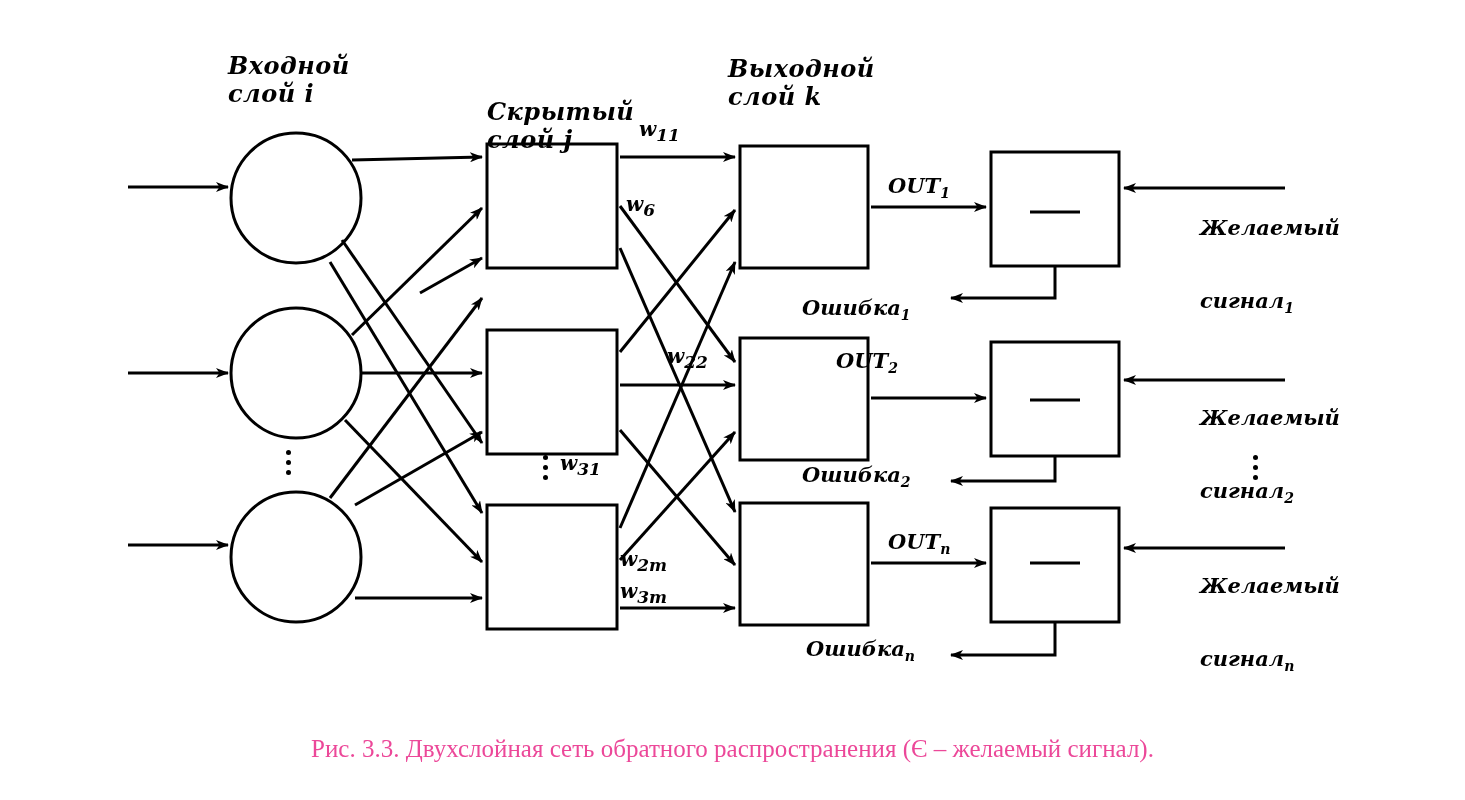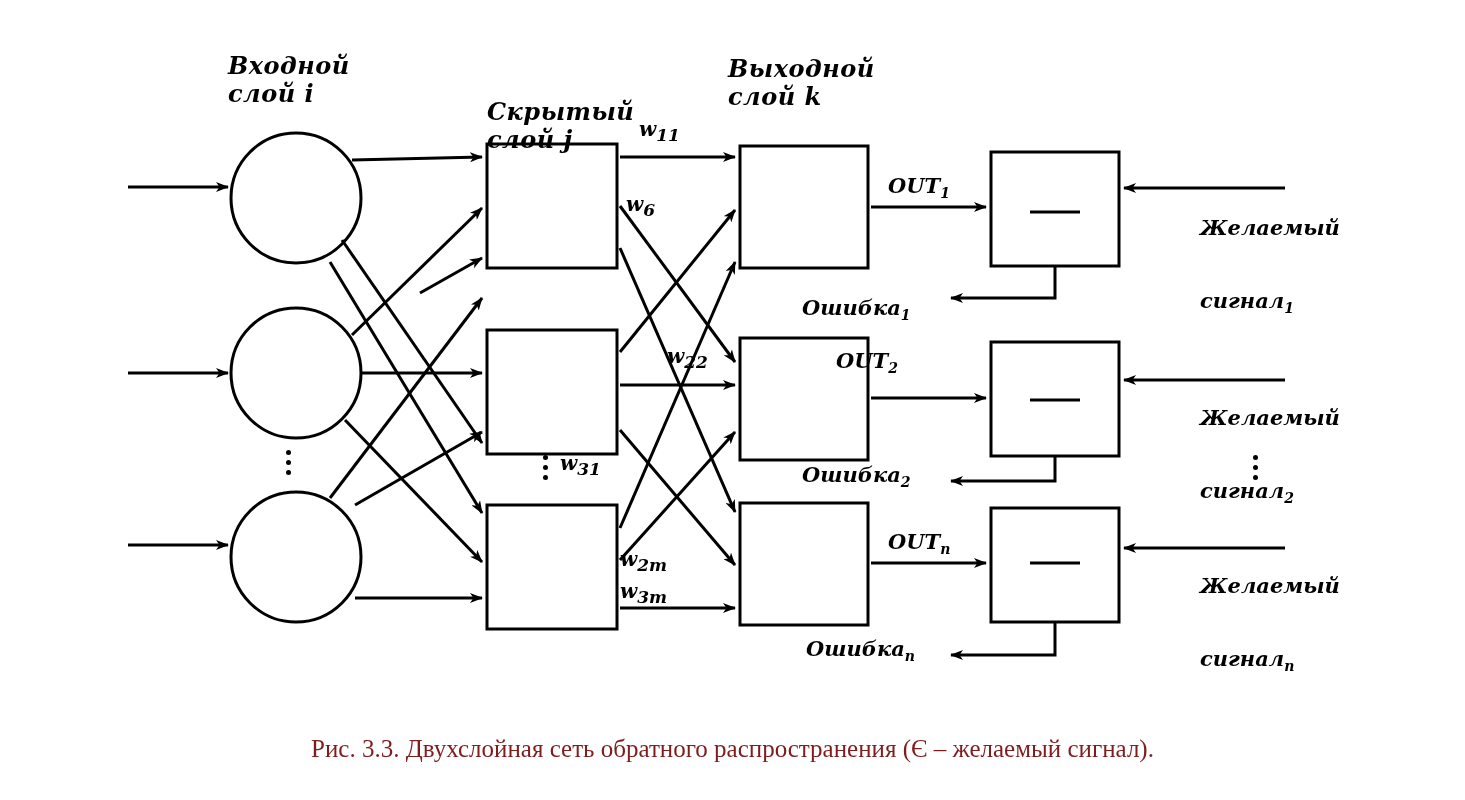--- a/index.html
+++ b/index.html
@@ -64,21 +64,21 @@
   .caption {
     position: absolute;
     left: 0;
     top: 735px;
     width: 1465px;
     text-align: center;
     font-family: "Liberation Serif", serif;
     font-style: normal;
     font-weight: normal;
     font-size: 25px;
-    color: #7f1d1d;
+    color: #ec4899;
     white-space: pre;
   }
   .dots {
     position: absolute;
     display: flex;
     flex-direction: column;
     gap: 5px;
     align-items: center;
   }
   .dots i {

